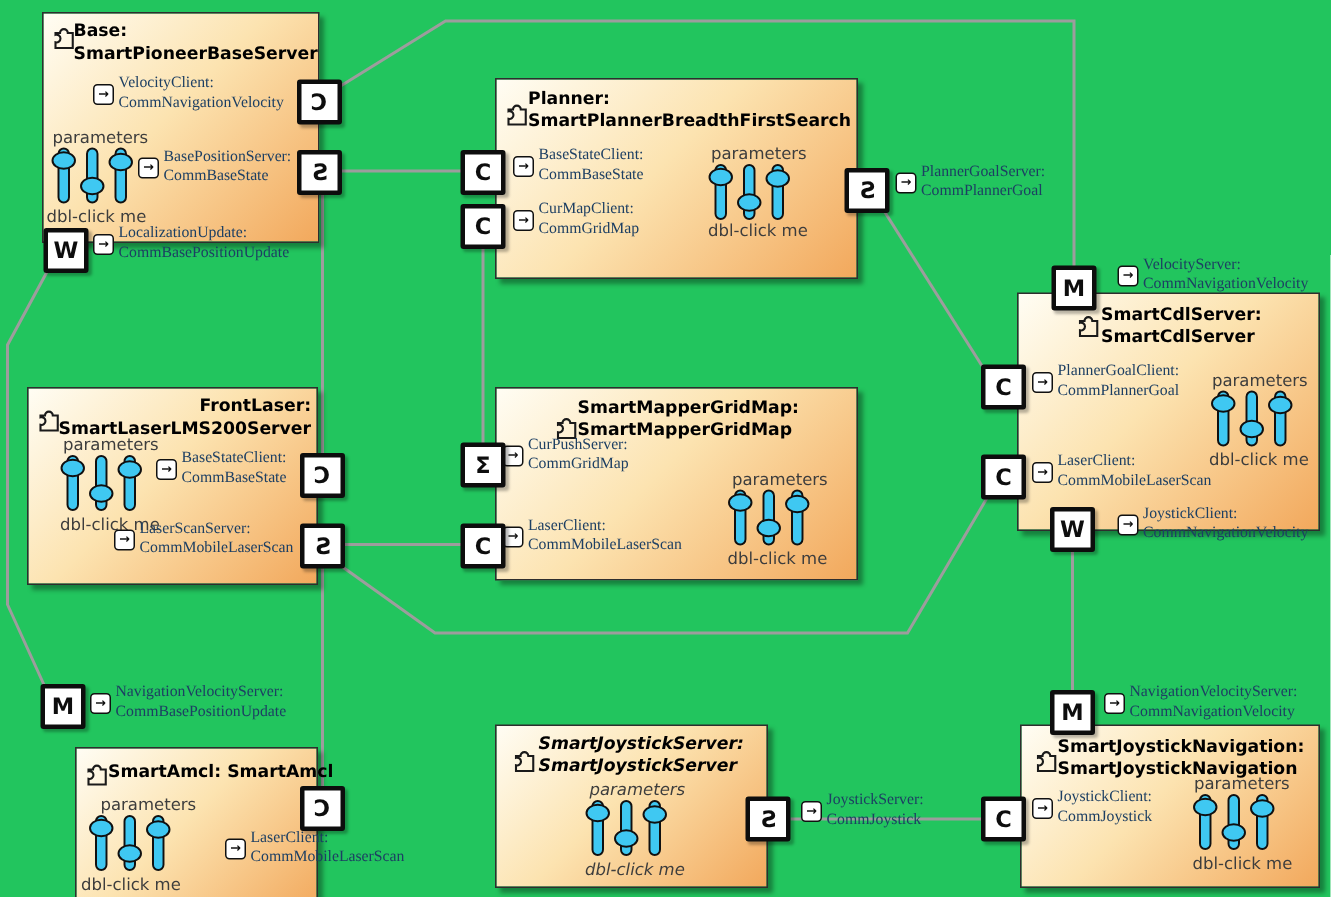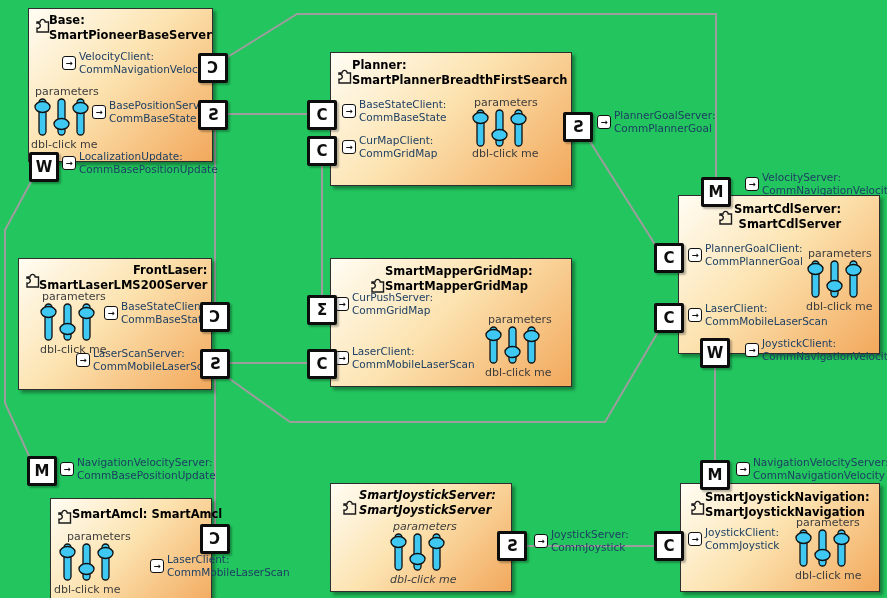--- a/index.html
+++ b/index.html
@@ -18,21 +18,21 @@
   .sliders{position:absolute;}
   .port{position:absolute;width:24px;height:24px;border:3px solid #0d0d0d;background:#fff;
         border-radius:2px;box-shadow:2px 2px 2px rgba(0,0,0,.28);display:flex;align-items:center;
         justify-content:center;font-size:15px;font-weight:bold;color:#0d0d0d;z-index:3;}
   .glyph{display:inline-block;line-height:1;}
   .flip .glyph{transform:scaleX(-1);}
   .plabel{position:absolute;display:flex;align-items:center;gap:3px;z-index:2;white-space:nowrap;}
   .dicon{flex:0 0 auto;width:12px;height:12px;border:1.5px solid #101010;border-radius:3px;
          background:#fff;display:flex;align-items:center;justify-content:center;
          font-size:8.5px;font-weight:bold;color:#101010;}
-  .ptext{font-size:10.5px;line-height:12.5px;color:#1d3f63;}
+  .ptext{font-size:10.5px;line-height:12.5px;color:#1d3f63;font-family:Liberation Serif, serif;}
   .ptext span{display:block;}
 </style>
 </head>
 <body>
 
 <div class="canvas">
 
   <svg class="wires" width="887" height="598">
     <polyline points="226,58 297,14 716,14 716,180"></polyline>
     <polyline points="228,114 309,114"></polyline>
@@ -110,21 +110,21 @@
           <ellipse cx="48.5" cy="12" rx="7.5" ry="5.5"></ellipse>
       </g>
     </svg>
     <div class="params-hint" style="left:154px;top:107px;">dbl-click me</div>
   </div>
 
   <div class="comp" style="left:678px;top:195px;width:200px;height:157px;">
     <svg class="picon" style="left:37px;top:11px;" width="19" height="18" viewBox="0 0 19 18">
       <path d="M4 7 H7 A2.6 2.6 0 1 1 12.2 7 H15.5 V17 H4 V13.2 A2.6 2.6 0 1 0 4 8.2 Z" fill="none" stroke="#1a1a1a" stroke-width="1.4"></path>
     </svg>
-    <div class="ctitle" style="left:55px;top:6px;text-align:right;">
+    <div class="ctitle" style="left:55px;top:6px;">
       <span>SmartCdlServer:</span>
       <span>SmartCdlServer</span>
     </div>
     <div class="params-label" style="left:129px;top:51px;">parameters</div>
     <svg class="sliders" style="left:126px;top:62px;" width="58" height="42" viewBox="0 0 58 42">
       <g stroke="#101010" stroke-width="1.3" fill="#3fc8f2">
         <rect x="7" y="3" width="7" height="36" rx="3.5"></rect>
           <rect x="26" y="3" width="7" height="36" rx="3.5"></rect>
           <rect x="45" y="3" width="7" height="36" rx="3.5"></rect>
         <ellipse cx="10.5" cy="11" rx="7.5" ry="5.5"></ellipse>

